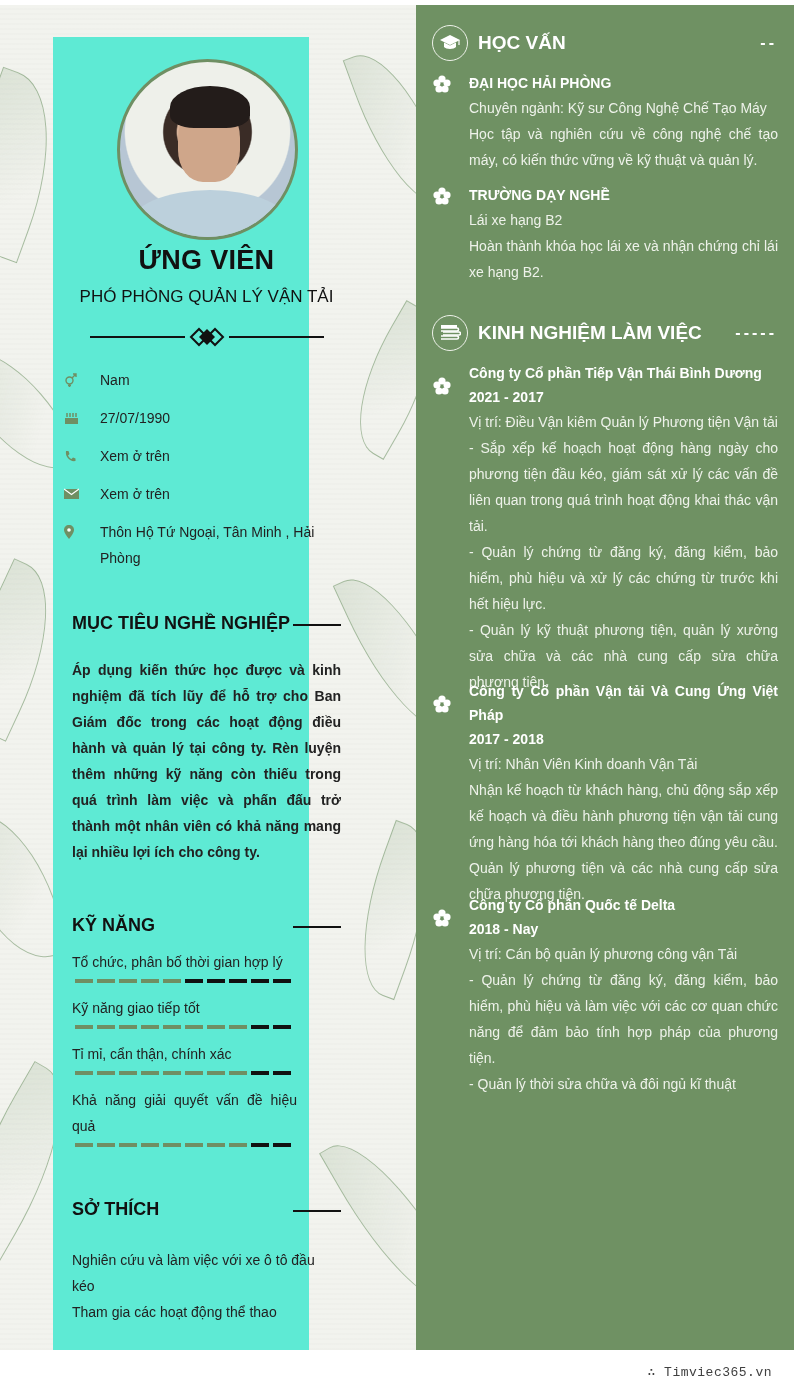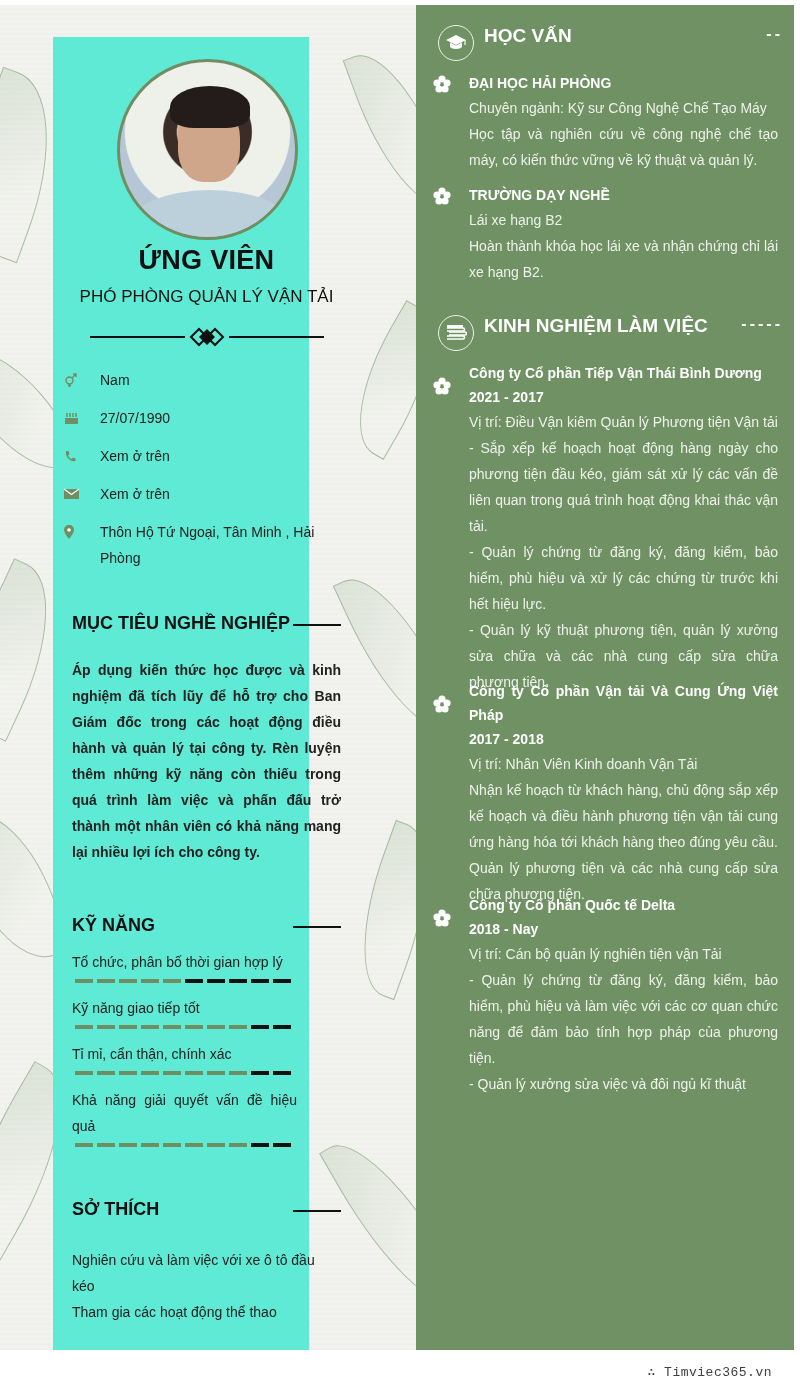--- a/index.html
+++ b/index.html
@@ -81,21 +81,21 @@
     .skill .bar { display: flex; gap: 4px; margin-top: 4px; height: 4px; padding-left: 3px; }
     .skill .bar span { width: 18px; height: 4px; background: #111; }
     .skill .bar span.on { background: #6f8f63; }
 
     .hobbies { position: absolute; left: 19px; top: 1210px; width: 269px; font-size: 14px; line-height: 26px; color: #222; }
 
     .right {
       position: absolute; left: 416px; top: 5px; width: 378px; height: 1345px;
       background: #6f9163; color: #f3f5ef;
     }
-    .r-head { position: absolute; left: 22px; width: 345px; height: 36px; display: flex; }
+    .r-head { position: absolute; left: 16px; width: 345px; height: 36px; display: flex; align-items: center; }
     .r-head .circle {
       width: 36px; height: 36px; border: 1.5px solid #eef2ea; border-radius: 50%;
       display: flex; align-items: center; justify-content: center; flex: 0 0 36px;
     }
     .r-head .htxt { margin-left: 10px; font-size: 19px; font-weight: bold; color: #fff; }
     .r-head .dash { margin-left: auto; color: #fff; font-size: 16px; font-weight: bold; letter-spacing: 3px; }
 
     .entry { position: absolute; left: 17px; width: 345px; }
     .entry .flower { position: absolute; left: 0; width: 18px; height: 18px; }
     .entry .body { margin-left: 36px; font-size: 14px; line-height: 26px; color: #eef2ea; text-align: justify; }
@@ -388,21 +388,21 @@
             <circle cx="14" cy="8" r="3.6"></circle>
             <circle cx="12" cy="14" r="3.6"></circle>
             <circle cx="6" cy="14" r="3.6"></circle>
             <circle cx="4" cy="8" r="3.6"></circle>
           </g>
           <circle cx="9" cy="9.5" r="1.4" fill="#6f9163"></circle>
         </svg>
       <div class="body">
         <div class="strong">Công ty Cổ phần Quốc tế Delta</div>
         <div class="strong">2018 - Nay</div>
-        <div>Vị trí: Cán bộ quản lý nghiên tiện vận Tải</div>
+        <div>Vị trí: Cán bộ quản lý phương công vận Tải</div>
         <div>- Quản lý chứng từ đăng ký, đăng kiểm, bảo hiểm, phù hiệu và làm việc với các cơ quan chức năng để đảm bảo tính hợp pháp của phương tiện.</div>
-        <div>- Quản lý xưởng sửa việc và đôi ngủ kĩ thuật</div>
+        <div>- Quản lý thời sửa chữa và đôi ngủ kĩ thuật</div>
       </div>
     </div>
   </div>
 </div>
 
 <div class="watermark">∴ Timviec365.vn</div>
 
 </body></html>

